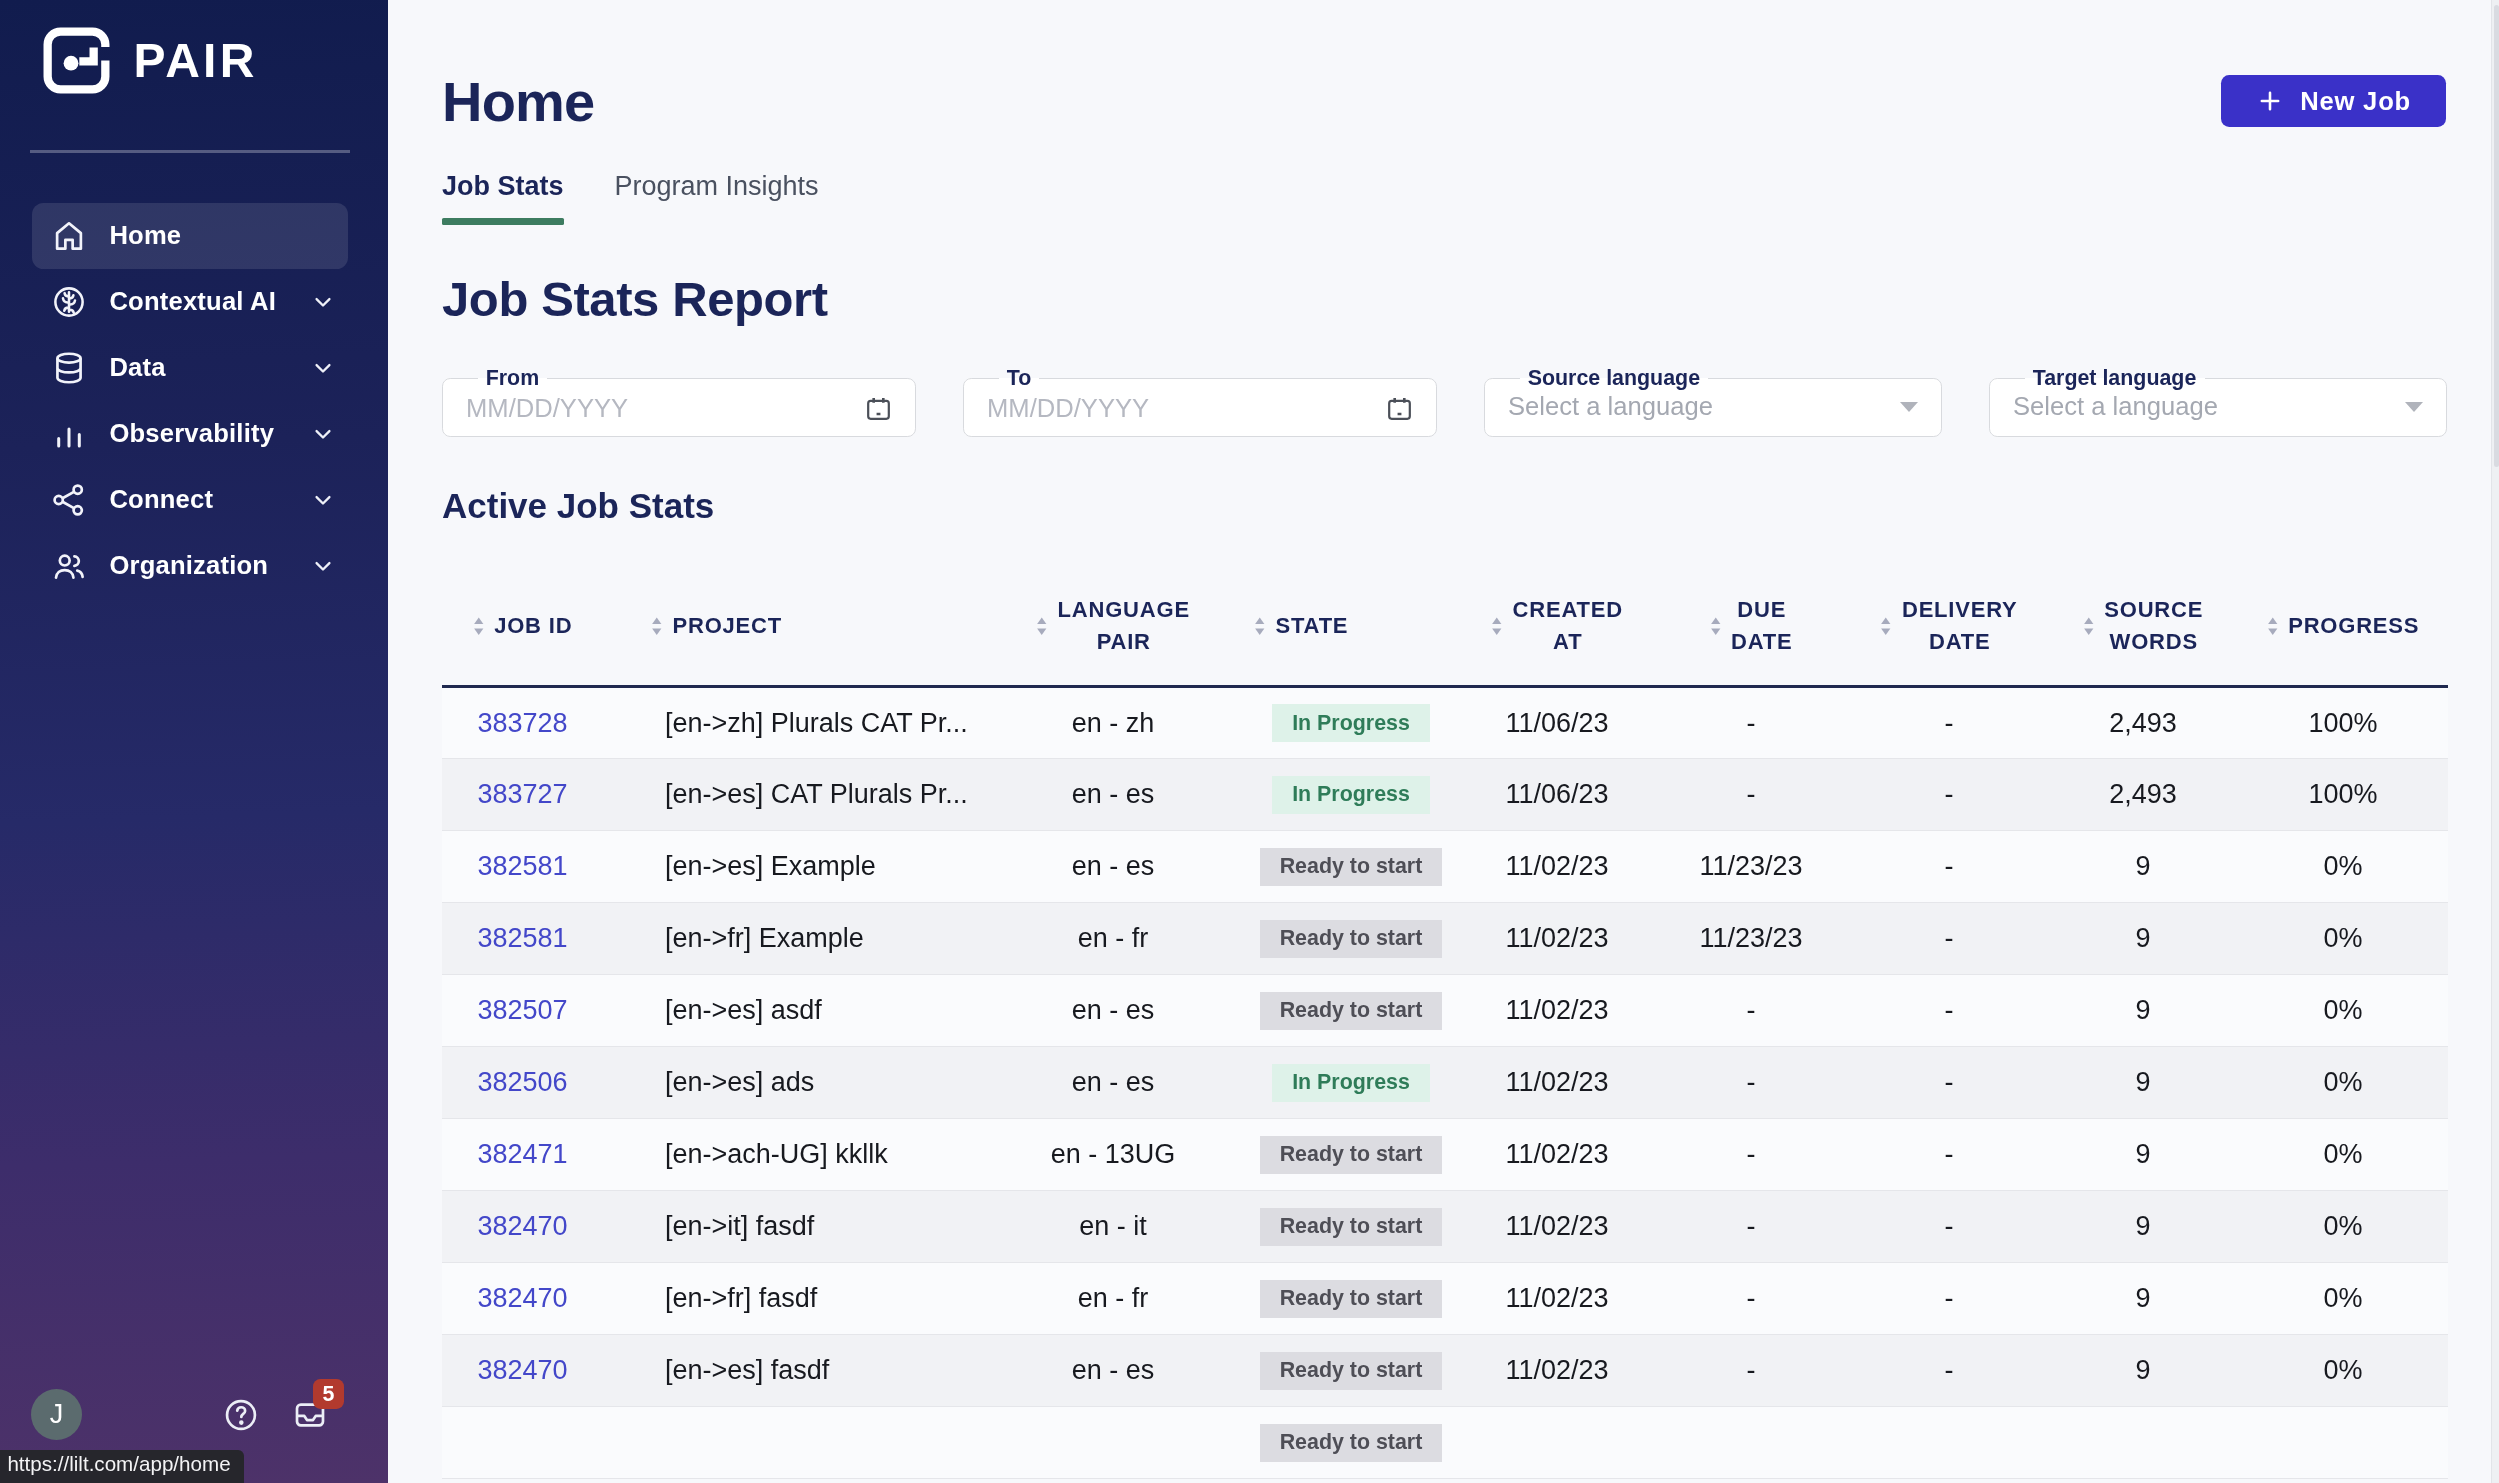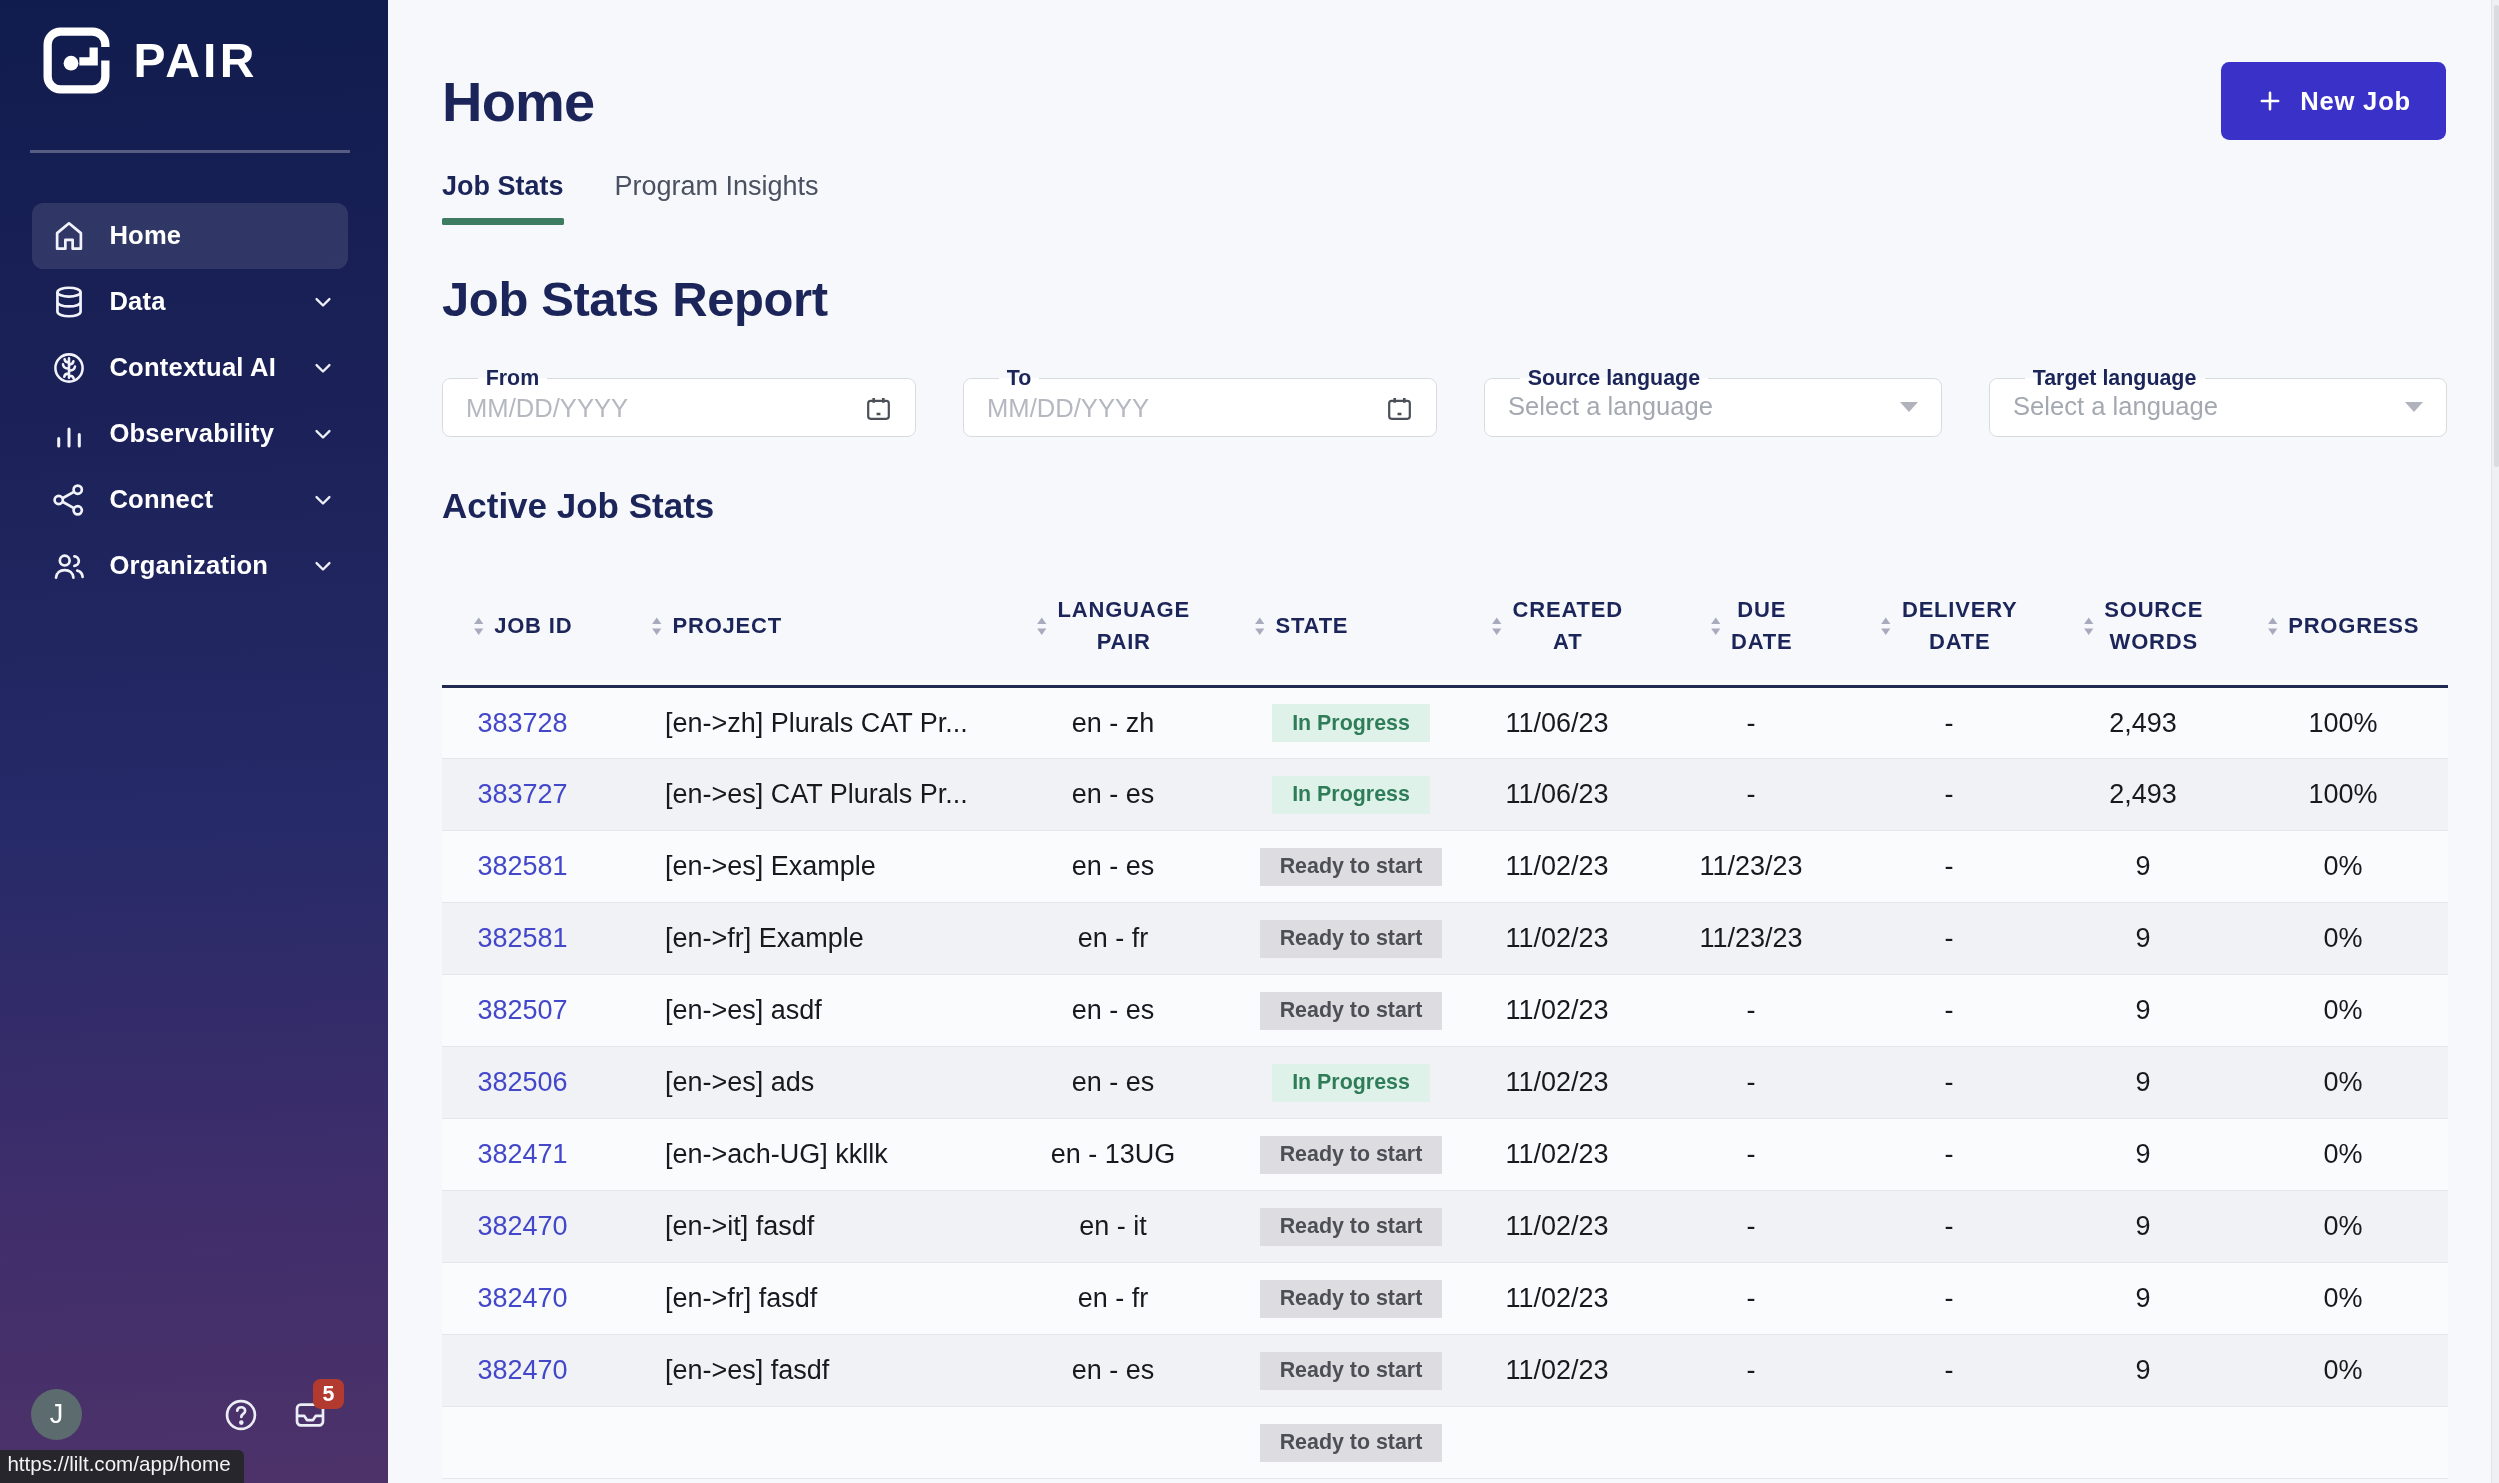--- a/index.html
+++ b/index.html
@@ -64,21 +64,21 @@
   .status-bar{
     position:absolute;left:0;bottom:0;z-index:20;background:#26262c;color:#f3f3f5;
     font-size:20.6px;padding:2.5px 13.2px 6.6px 7.4px;border-top-right-radius:5.8px;white-space:nowrap;
   }
 
   
   .main{flex:1;height:100%;overflow:hidden;padding:31px 54px 0 54px;position:relative;}
   .title-row{display:flex;align-items:center;justify-content:space-between;}
   .page-title{font-size:56px;font-weight:700;color:var(--navy-text);letter-spacing:-0.8px;}
   .new-job-btn{
-    height:78px;background:var(--accent-blue);color:#fff;border:none;border-radius:8.2px;
+    height:52px;background:var(--accent-blue);color:#fff;border:none;border-radius:8.2px;
     display:flex;align-items:center;gap:16.5px;padding:0 35px;cursor:pointer;
     font-family:inherit;font-size:25.6px;font-weight:700;letter-spacing:0.8px;
   }
   .plus-icon{width:28px;height:28px;display:inline-flex;}
   .plus-icon svg{width:100%;height:100%;}
 
   .tabs{display:flex;gap:51px;}
   .tab{font-size:27px;color:#4a5160;cursor:pointer;padding-bottom:0;}
   .tab .tab-label{display:block;}
   .tab.active{color:var(--navy-text);font-weight:700;}
@@ -168,40 +168,40 @@
       <div class="nav-item active">
         <span class="nav-icon">
           <svg viewBox="0 0 24 24" fill="none" stroke="currentColor" stroke-width="1.7" stroke-linejoin="round">
             <path d="M4.5 10.2 12 4l7.5 6.2V20h-5.2v-5.6H9.7V20H4.5z"></path>
           </svg>
         </span>
         <span class="nav-label">Home</span>
       </div>
       <div class="nav-item">
         <span class="nav-icon">
+          <svg viewBox="0 0 24 24" fill="none" stroke="currentColor" stroke-width="1.6" stroke-linecap="round" stroke-linejoin="round">
+            <circle cx="12" cy="12" r="8.6"></circle>
+            <path d="M12 5.8v12.4M12 8.4c-1.5.2-2.6-.6-2.8-2M12 12.2c-2 .3-3.5-.7-3.8-2.5M12 15.6c-1.6-.2-2.7.5-3 1.9M12 9.7c1.5.2 2.6-.6 2.8-2M12 13.5c2 .3 3.5-.7 3.8-2.5M12 16.9c1.6-.2 2.7.5 3 1.9"></path>
+          </svg>
+        </span>
+        <span class="nav-label">Contextual AI</span>
+        <span class="nav-chevron">
+          <svg viewBox="0 0 24 24" fill="none" stroke="currentColor" stroke-width="2" stroke-linecap="round" stroke-linejoin="round">
+            <path d="M6.5 9.5 12 15l5.5-5.5"></path>
+          </svg>
+        </span>
+      </div>
+      <div class="nav-item">
+        <span class="nav-icon">
           <svg viewBox="0 0 24 24" fill="none" stroke="currentColor" stroke-width="1.7">
             <ellipse cx="12" cy="5.8" rx="7.3" ry="2.8"></ellipse>
             <path d="M4.7 5.8v12.4c0 1.55 3.27 2.8 7.3 2.8s7.3-1.25 7.3-2.8V5.8M4.7 12c0 1.55 3.27 2.8 7.3 2.8s7.3-1.25 7.3-2.8"></path>
           </svg>
         </span>
         <span class="nav-label">Data</span>
-        <span class="nav-chevron">
-          <svg viewBox="0 0 24 24" fill="none" stroke="currentColor" stroke-width="2" stroke-linecap="round" stroke-linejoin="round">
-            <path d="M6.5 9.5 12 15l5.5-5.5"></path>
-          </svg>
-        </span>
-      </div>
-      <div class="nav-item">
-        <span class="nav-icon">
-          <svg viewBox="0 0 24 24" fill="none" stroke="currentColor" stroke-width="1.6" stroke-linecap="round" stroke-linejoin="round">
-            <circle cx="12" cy="12" r="8.6"></circle>
-            <path d="M12 5.8v12.4M12 8.4c-1.5.2-2.6-.6-2.8-2M12 12.2c-2 .3-3.5-.7-3.8-2.5M12 15.6c-1.6-.2-2.7.5-3 1.9M12 9.7c1.5.2 2.6-.6 2.8-2M12 13.5c2 .3 3.5-.7 3.8-2.5M12 16.9c1.6-.2 2.7.5 3 1.9"></path>
-          </svg>
-        </span>
-        <span class="nav-label">Contextual AI</span>
         <span class="nav-chevron">
           <svg viewBox="0 0 24 24" fill="none" stroke="currentColor" stroke-width="2" stroke-linecap="round" stroke-linejoin="round">
             <path d="M6.5 9.5 12 15l5.5-5.5"></path>
           </svg>
         </span>
       </div>
       <div class="nav-item">
         <span class="nav-icon">
           <svg viewBox="0 0 24 24" fill="none" stroke="currentColor" stroke-width="1.9" stroke-linecap="round">
             <path d="M5.5 19.5v-4.6M12 19.5V8.8M18.5 19.5v-7.2"></path>

